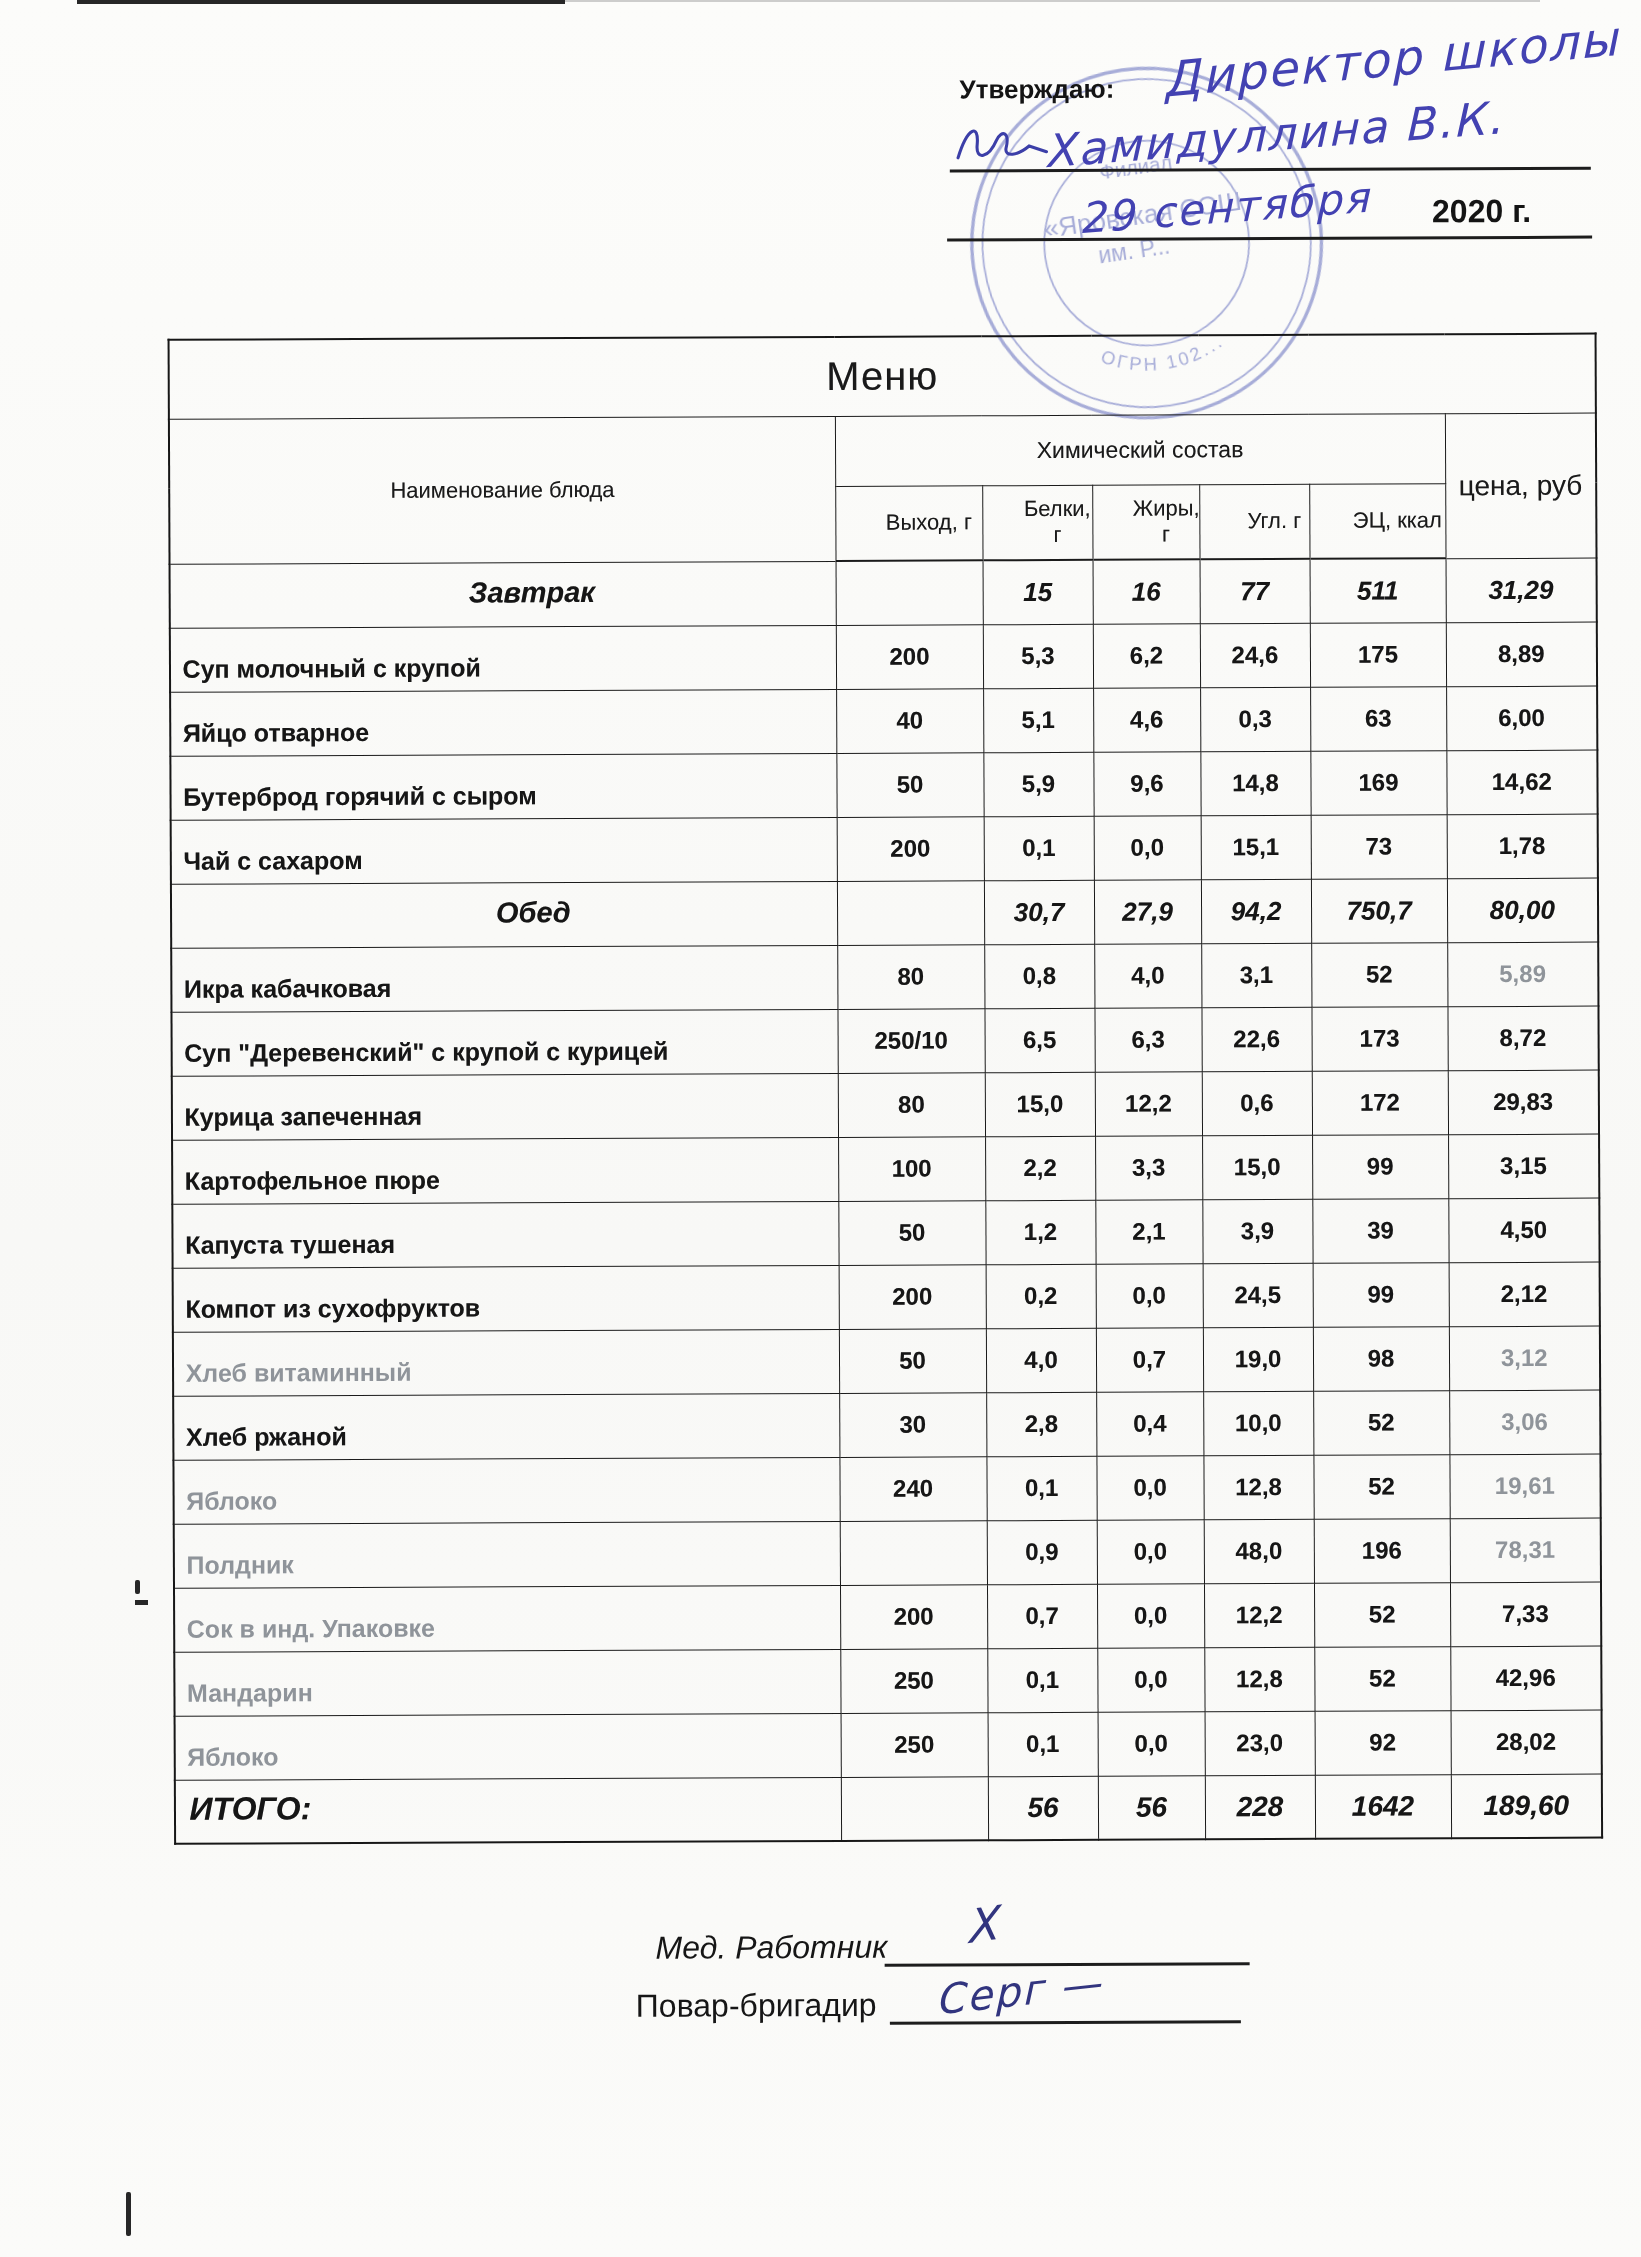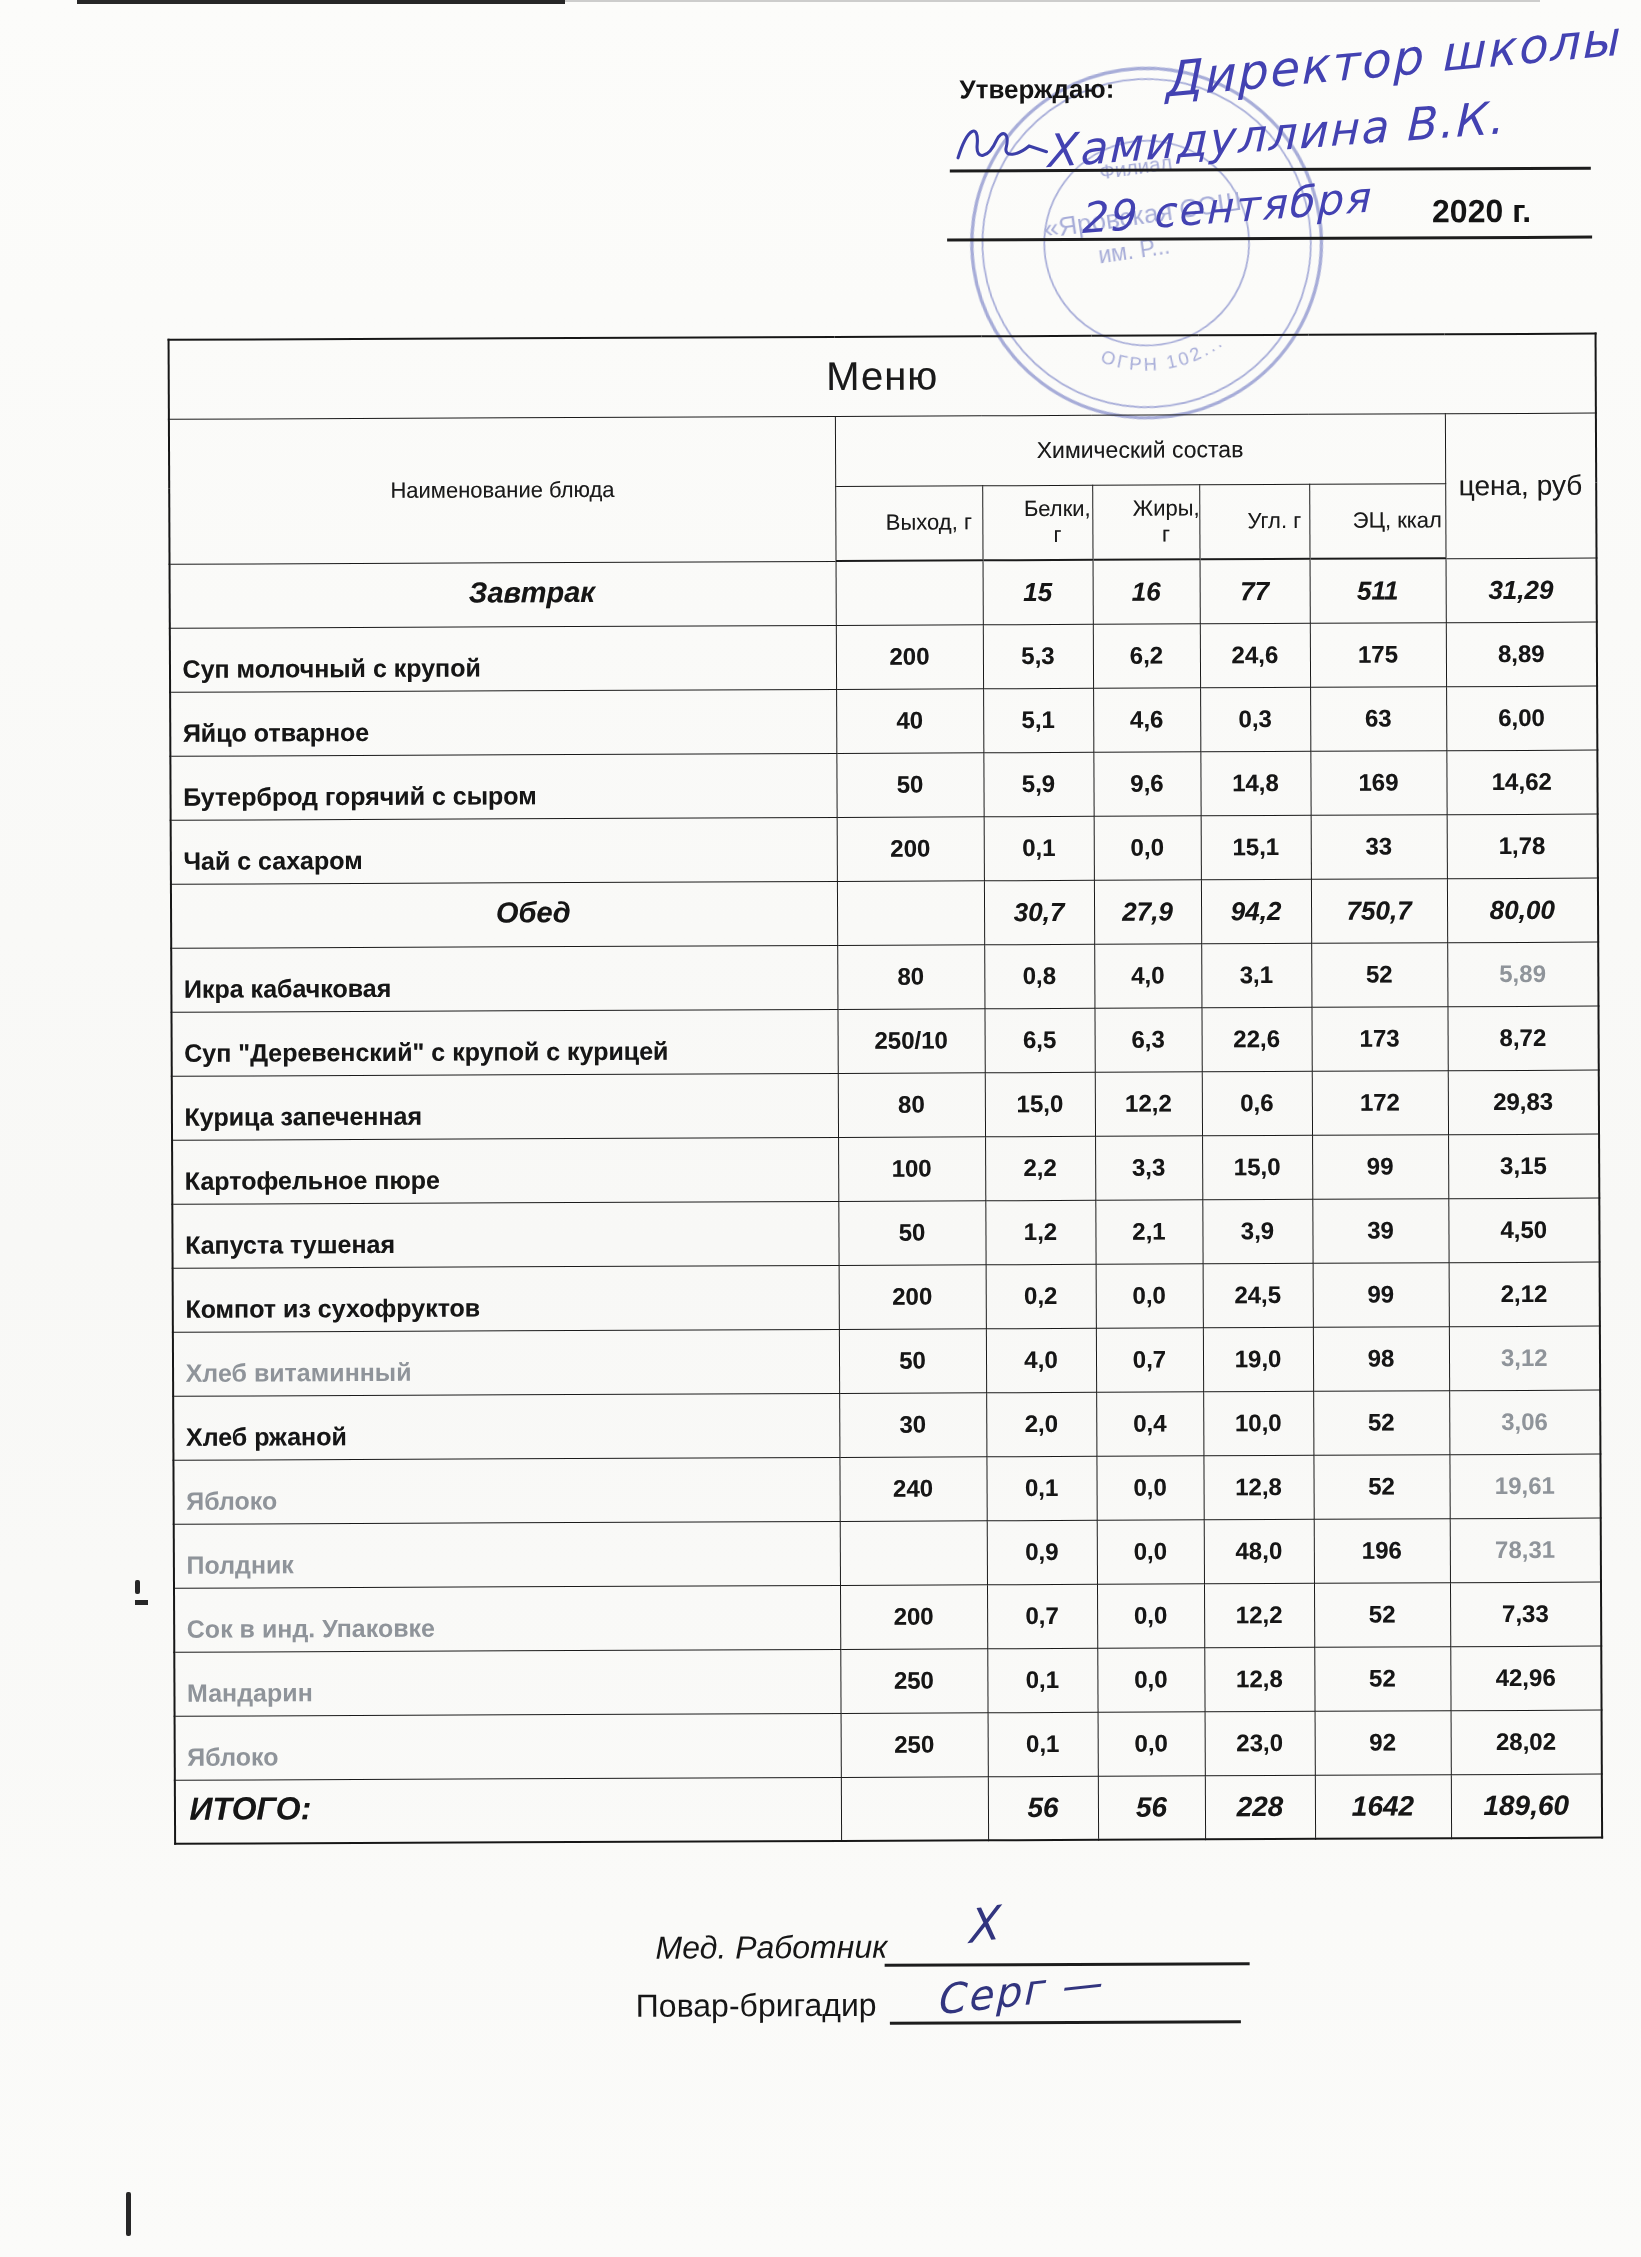--- a/index.html
+++ b/index.html
@@ -171,21 +171,21 @@
             <td class="c-num c-carb-g">14,8</td>
             <td class="c-num c-energy-kcal">169</td>
             <td class="c-num c-price-rub">14,62</td>
           </tr>
           <tr class="row-item">
             <td class="c-name">Чай с сахаром</td>
             <td class="c-num c-output-g">200</td>
             <td class="c-num c-protein-g">0,1</td>
             <td class="c-num c-fat-g">0,0</td>
             <td class="c-num c-carb-g">15,1</td>
-            <td class="c-num c-energy-kcal">33</td>
+            <td class="c-num c-energy-kcal">73</td>
             <td class="c-num c-price-rub">1,78</td>
           </tr>
           <tr class="row-section">
             <td class="c-name">Обед</td>
             <td class="c-num c-output-g"></td>
             <td class="c-num c-protein-g">30,7</td>
             <td class="c-num c-fat-g">27,9</td>
             <td class="c-num c-carb-g">94,2</td>
             <td class="c-num c-energy-kcal">750,7</td>
             <td class="c-num c-price-rub">80,00</td>
@@ -249,21 +249,21 @@
             <td class="c-num c-output-g">50</td>
             <td class="c-num c-protein-g">4,0</td>
             <td class="c-num c-fat-g">0,7</td>
             <td class="c-num c-carb-g">19,0</td>
             <td class="c-num c-energy-kcal">98</td>
             <td class="c-num c-price-rub faded">3,12</td>
           </tr>
           <tr class="row-item">
             <td class="c-name">Хлеб ржаной</td>
             <td class="c-num c-output-g">30</td>
-            <td class="c-num c-protein-g">2,0</td>
+            <td class="c-num c-protein-g">2,8</td>
             <td class="c-num c-fat-g">0,4</td>
             <td class="c-num c-carb-g">10,0</td>
             <td class="c-num c-energy-kcal">52</td>
             <td class="c-num c-price-rub faded">3,06</td>
           </tr>
           <tr class="row-item">
             <td class="c-name faded">Яблоко</td>
             <td class="c-num c-output-g">240</td>
             <td class="c-num c-protein-g">0,1</td>
             <td class="c-num c-fat-g">0,0</td>

